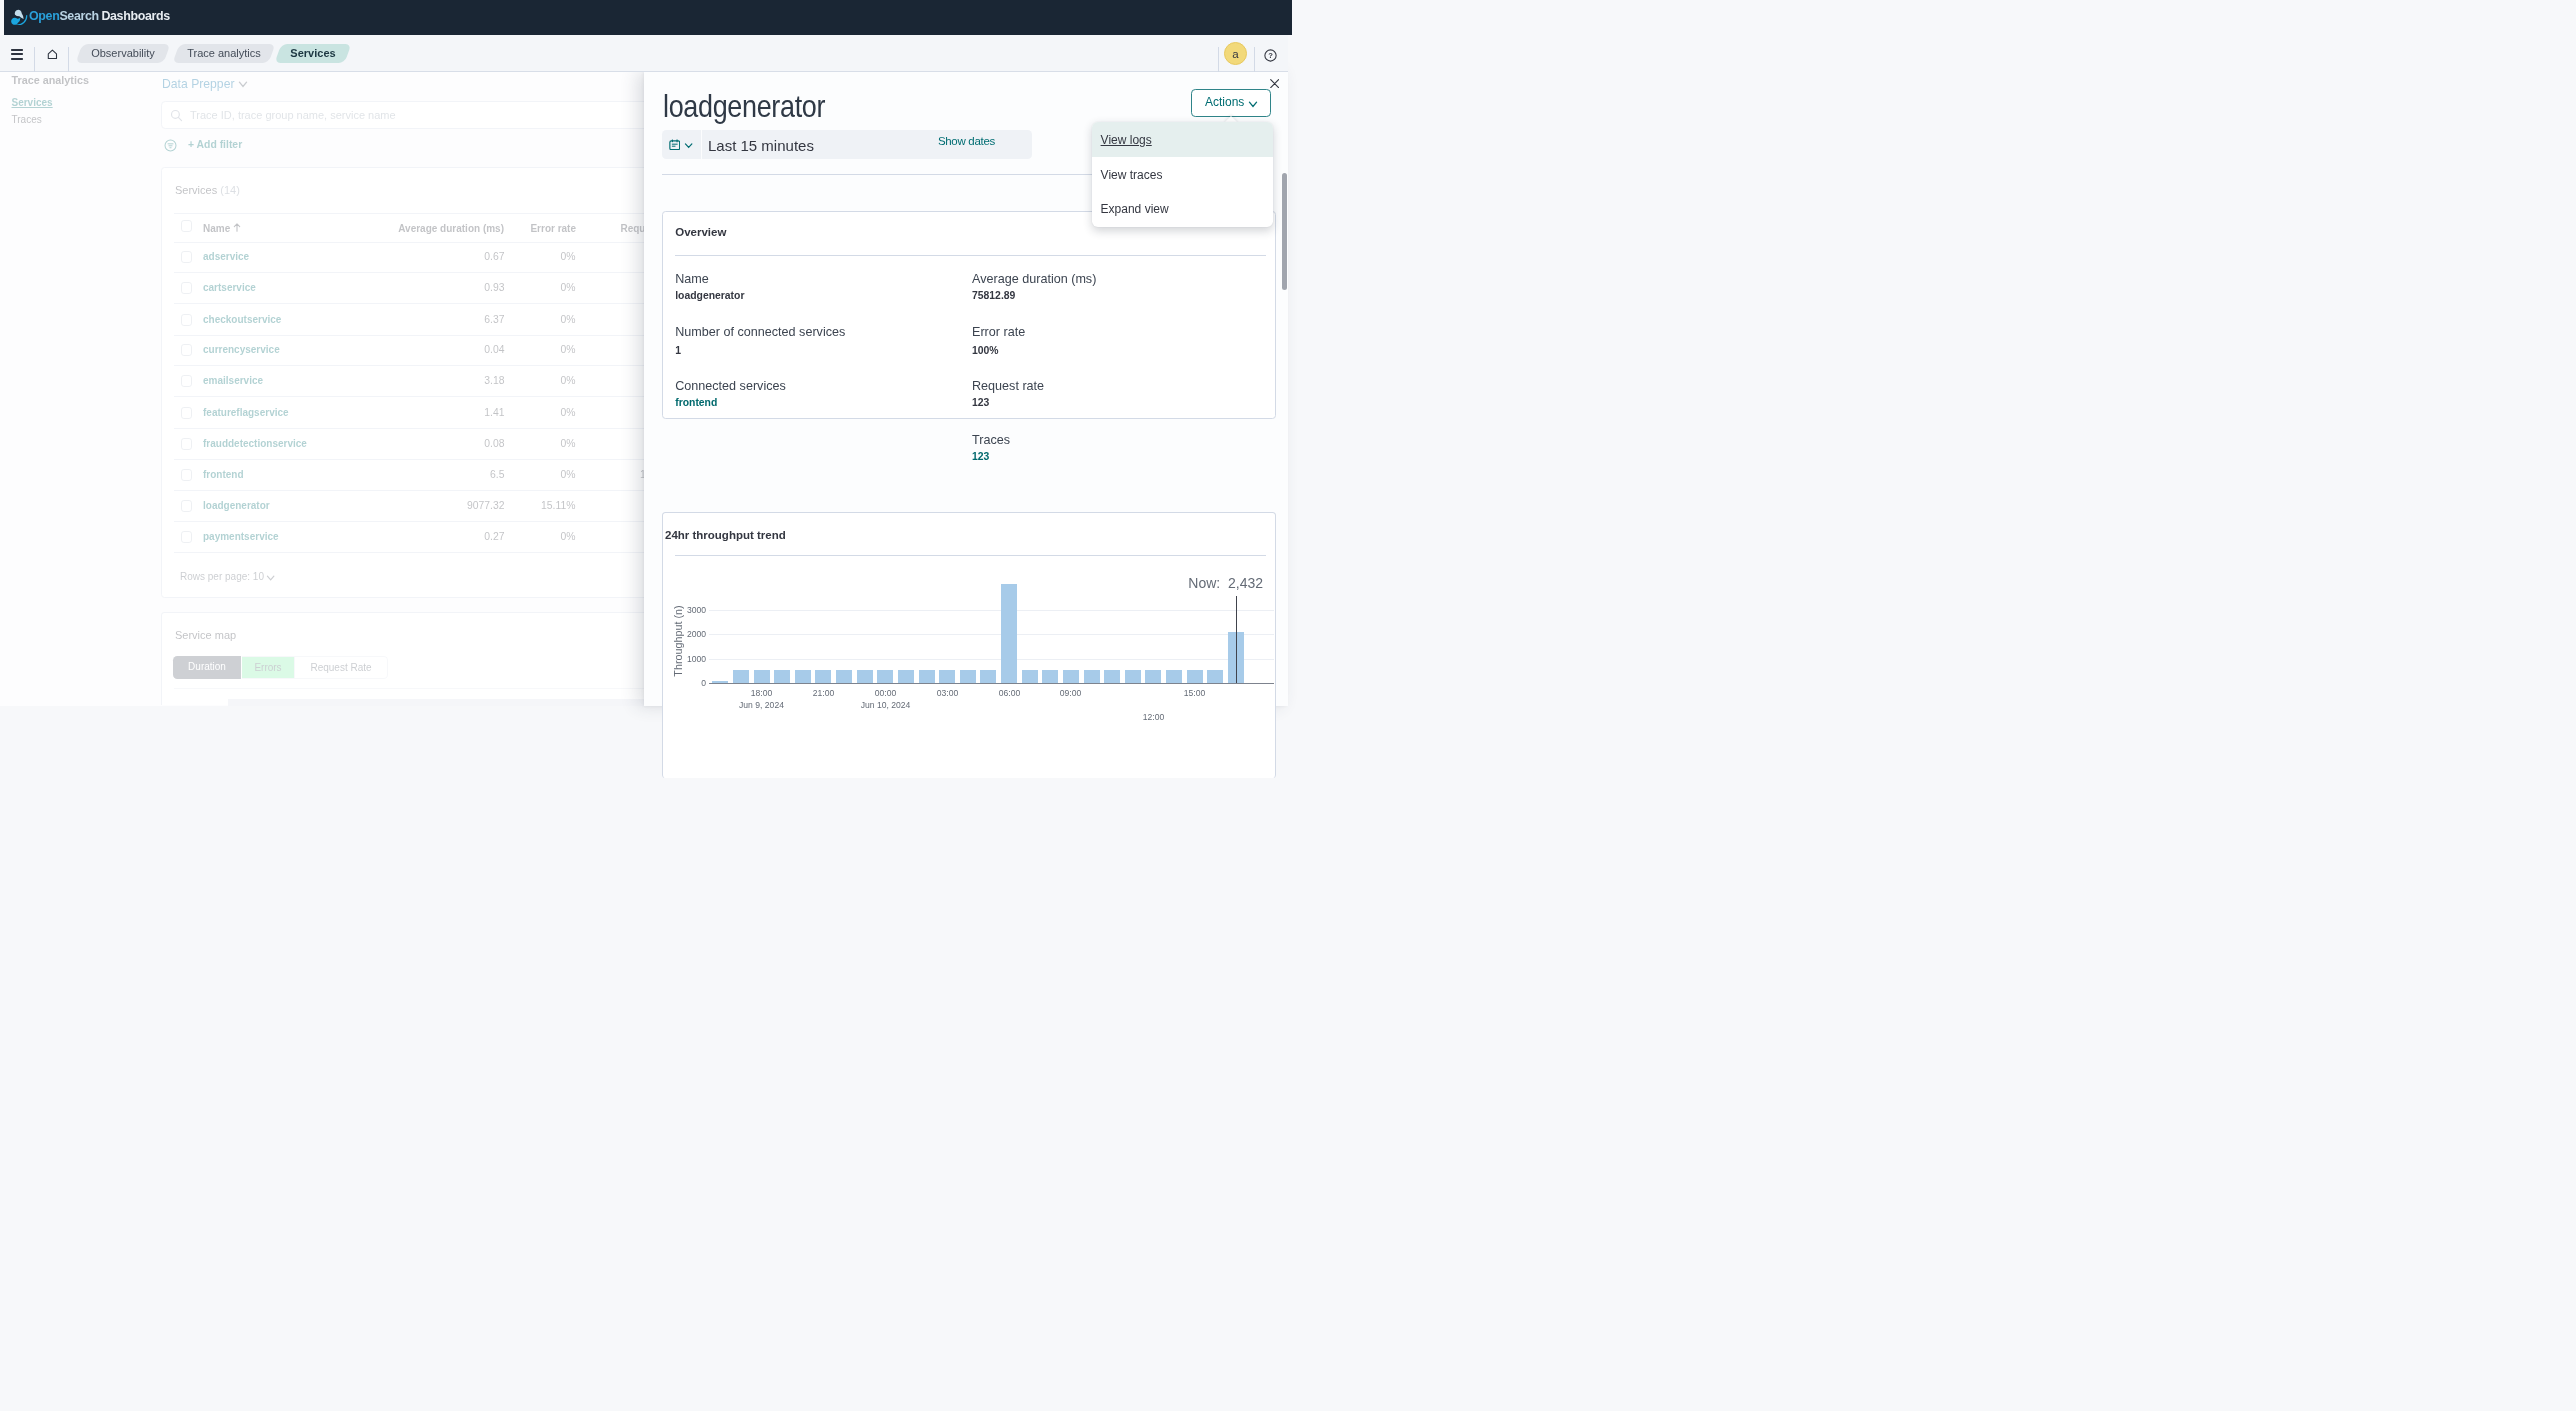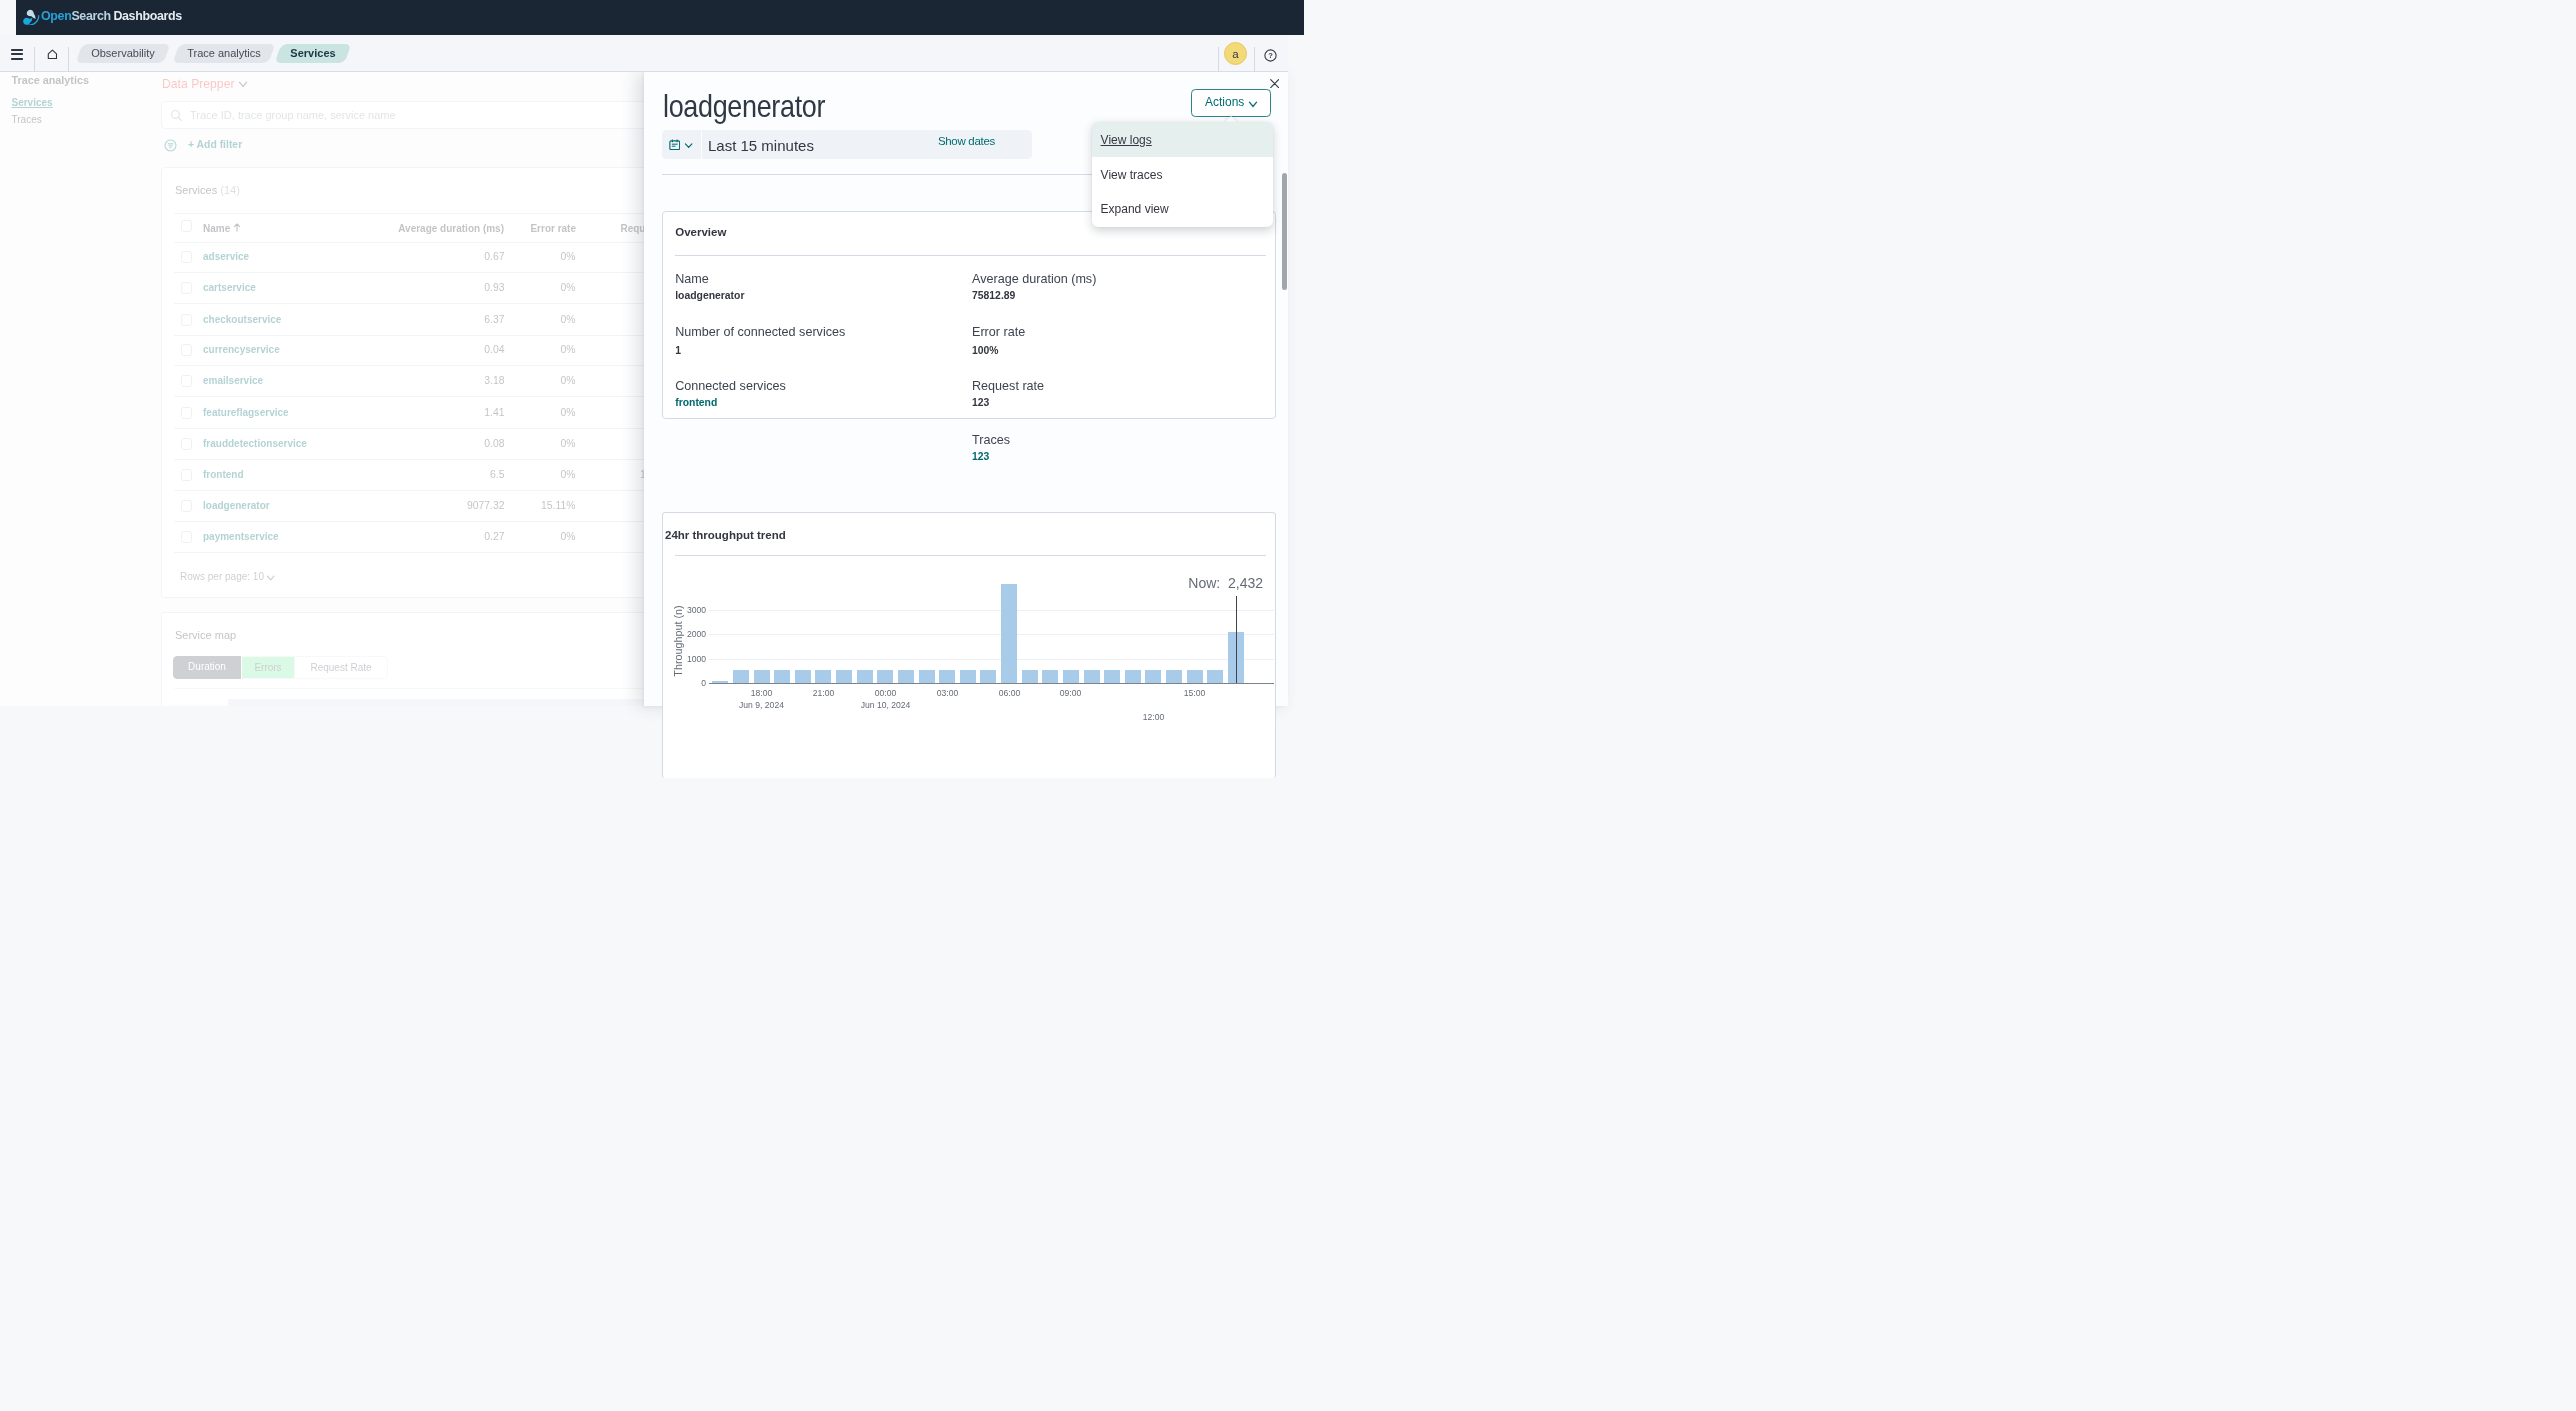--- a/index.html
+++ b/index.html
@@ -1,36 +1,36 @@
 <!DOCTYPE html>
 <html style="font-size:11.5px"><head>
 <meta charset="utf-8">
 <style>
   * { margin:0; padding:0; box-sizing:border-box; }
   html,body { width:1288px; height:706px; overflow:hidden; font-family:"Liberation Sans", sans-serif; background:#f7f8fa; }
   .abs { position:absolute; }
   
-  #topbar { position:absolute; left:16px; top:0; width:1288px; height:35px; background:#1a2634; }
+  #topbar { position:absolute; left:4px; top:0; width:1288px; height:35px; background:#1a2634; }
   #logotext { position:absolute; left:25px; top:8px; font-size:13.7px; font-weight:bold; letter-spacing:-0.4px; transform:scaleX(0.91); transform-origin:left top; white-space:nowrap; }
   #logotext .c1 { color:#2a9fd8; } #logotext .c2 { color:#b9d2e2; } #logotext .c3 { color:#e7ecf1; margin-left:2.9px; }
   
   #crumbbar { position:absolute; left:0; top:35px; width:1288px; height:37px; background:#f4f6f9; border-bottom:0.7px solid #d8dee8; }
   .vsep { position:absolute; top:11.5px; width:0.7px; height:25px; background:#d3dae6; }
   .burger b { position:absolute; left:0; width:12.2px; height:2.2px; background:#2e3440; border-radius:0.7px; }
   .crumb { position:absolute; top:9.3px; height:18.7px; border-radius:5.8px; transform:skewX(-20deg); background:#e2e5ea; }
   .crumb > span { display:block; transform:skewX(20deg); text-align:center; line-height:18.7px; font-size:11px; color:#454d59; }
   .crumb.sel { background:#c9e4e1; }
   .crumb.sel > span { color:#1c3742; font-weight:600; }
   #avatar { position:absolute; left:1224px; top:6.5px; width:23px; height:23px; border-radius:50%; background:#f2d97a; border:0.7px solid #e8c95f; text-align:center; line-height:22px; font-size:11.5px; color:#343741; }
   
   #nav-title { position:absolute; left:11.5px; top:74px; font-size:10.8px; font-weight:700; color:#343741; }
   #nav-services { position:absolute; left:11.5px; top:97px; font-size:10px; font-weight:700; color:#00696d; text-decoration:underline; }
   #nav-traces { position:absolute; left:11.5px; top:114px; font-size:10px; color:#343741; }
   
-  #dataprepper { position:absolute; left:162px; top:77px; font-size:12.2px; color:#ef4444; }
+  #dataprepper { position:absolute; left:162px; top:77px; font-size:12.2px; color:#0369a1; }
   #searchbox { position:absolute; left:161px; top:101px; width:1111px; height:28px; background:#fff; border:0.7px solid #d3dae6; border-radius:4.3px; }
   #searchph { position:absolute; left:190px; top:109px; font-size:11px; color:#9aa5b1; }
   #addfilter { position:absolute; left:188px; top:139px; font-size:10.4px; font-weight:600; color:#00696d; }
   .panel { position:absolute; background:#fff; border:0.7px solid #d3dae6; border-radius:3.6px; }
   #tpanel { left:161px; top:167px; width:1111px; height:431px; }
   #tptitle { position:absolute; left:13px; top:16px; font-size:11px; color:#343741; }
   #tptitle .n { color:#8b95a3; }
   .cbx { position:absolute; width:11.5px; height:11.5px; border:0.7px solid #c5ccd8; border-radius:2.9px; background:#fff; }
   .thead { font-size:10px; font-weight:700; color:#343741; position:absolute; }
   .trow { position:absolute; left:11.5px; width:1088px; height:31px; border-bottom:0.7px solid #d3dae6; }

